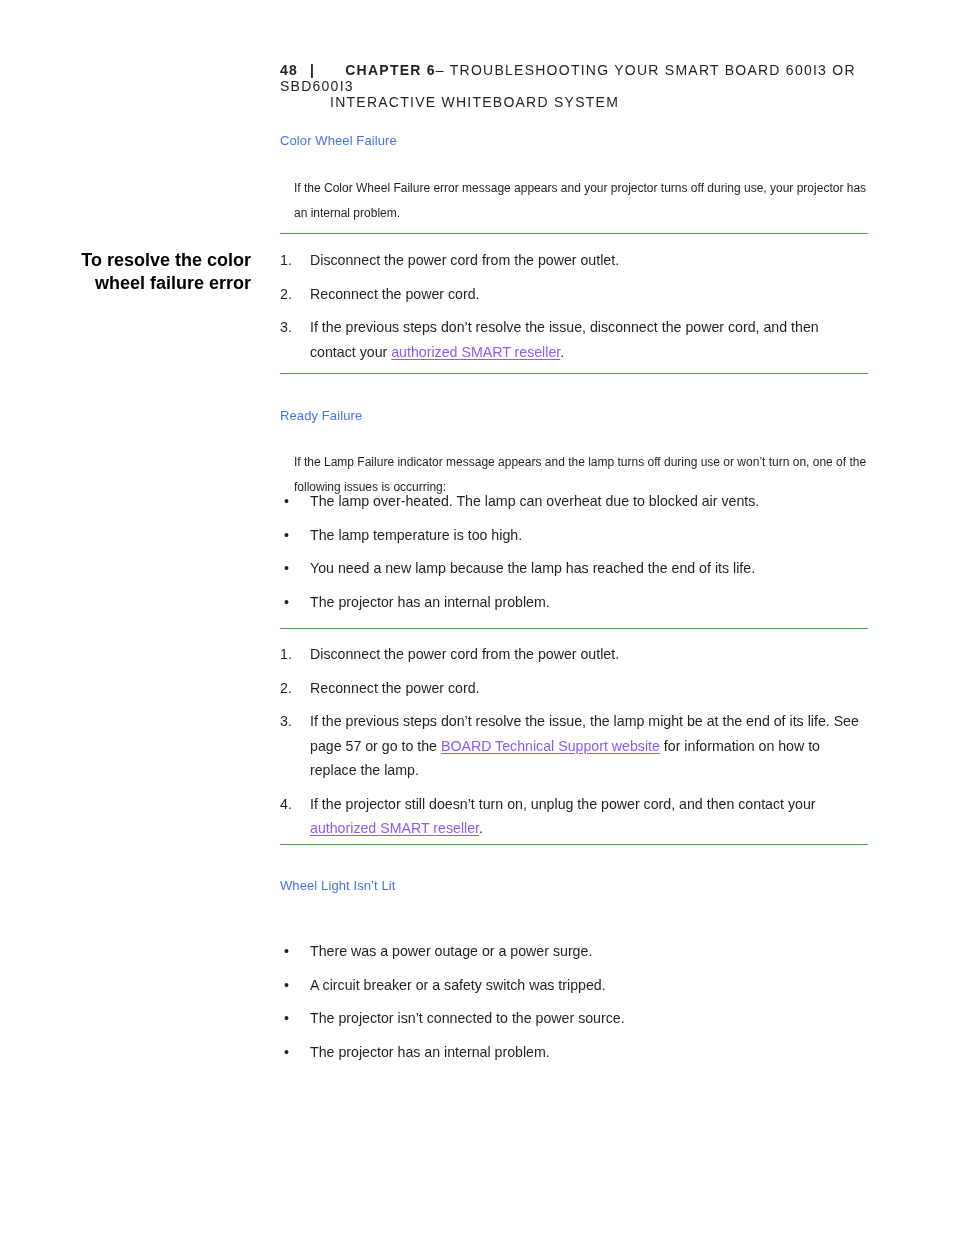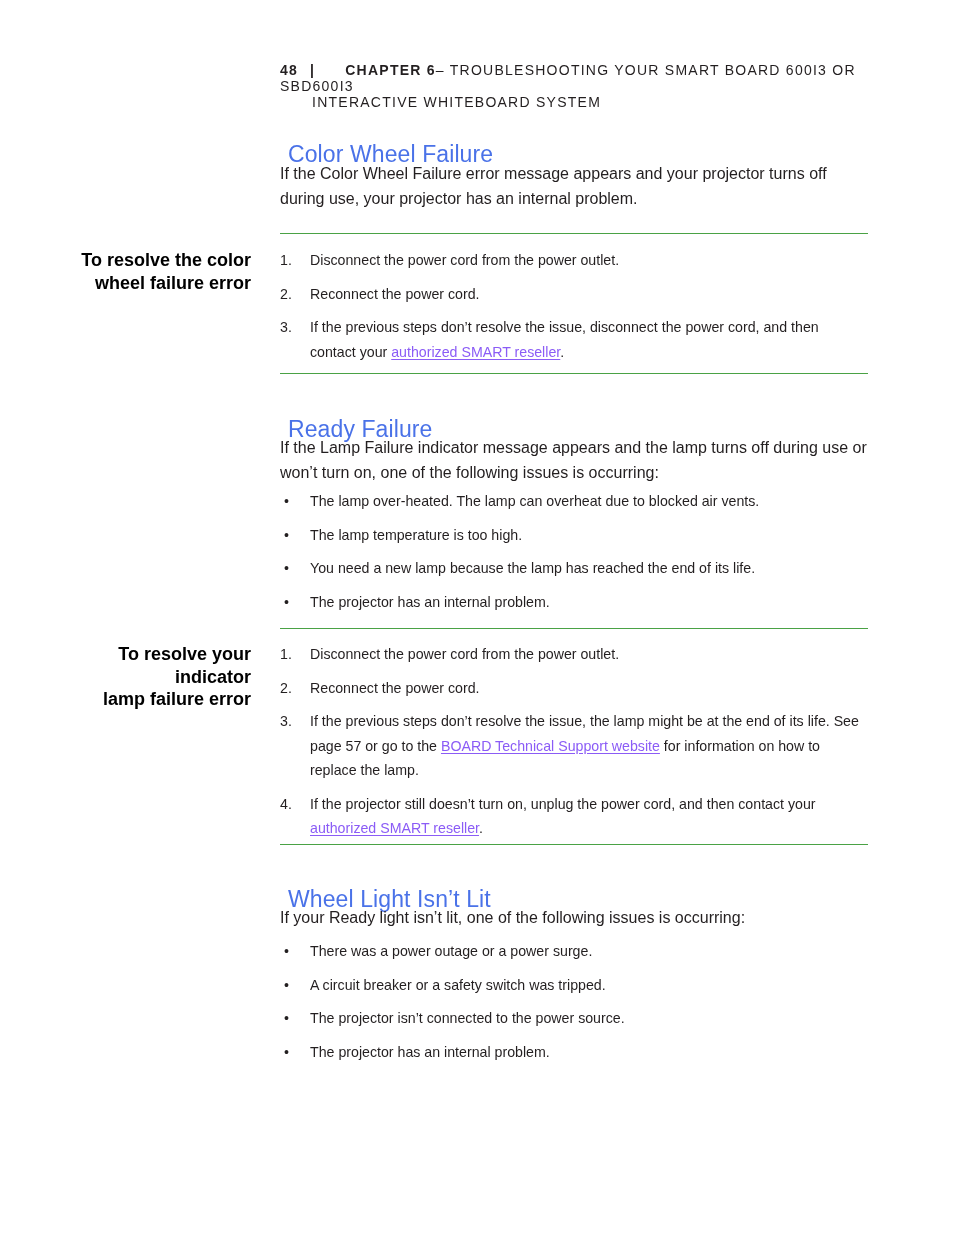--- a/index.html
+++ b/index.html
@@ -42,40 +42,40 @@
   }
   .header .chapter {
     font-weight: bold;
     margin-left: 20px;
   }
   .header .title-rest {
     font-weight: normal;
   }
   .header .line2 {
     display: block;
-    margin-left: 32px;
+    margin-left: 50px;
   }
 
   h2.sec-head {
     position: absolute;
     left: 280px;
-    margin: 8px;
+    margin: 0;
     padding: 0;
-    font-size: 23px;
+    font-size: 13px;
     font-weight: normal;
     color: #4a72e8;
     letter-spacing: 0.1px;
   }
 
   p.sec-body {
     position: absolute;
     left: 280px;
     width: 588px;
-    margin: 0;
-    font-size: 16px;
+    margin: 14px;
+    font-size: 12px;
     line-height: 24.5px;
     color: #231f20;
   }
 
   hr.rule {
     position: absolute;
     left: 280px;
     width: 588px;
     height: 0;
     margin: 0;
@@ -199,24 +199,20 @@
       <span class="body">You need a new lamp because the lamp has reached the end of its life.</span>
     </li>
     <li style="margin-top:8px;">
       <span class="marker">•</span>
       <span class="body">The projector has an internal problem.</span>
     </li>
   </ul>
 
   <hr class="rule" style="top:628px;">
 
-  <div class="side-head" style="top:643px;">
-    <span>To resolve your indicator</span><br>
-    <span>lamp failure error</span>
-  </div>
 
   <ol class="olist" style="top:642px;">
     <li>
       <span class="marker">1.</span>
       <span class="body">Disconnect the power cord from the power outlet.</span>
     </li>
     <li style="margin-top:9px;">
       <span class="marker">2.</span>
       <span class="body">Reconnect the power cord.</span>
     </li>
@@ -227,21 +223,20 @@
     <li style="margin-top:9px;">
       <span class="marker">4.</span>
       <span class="body"><span>If the projector still doesn’t turn on, unplug the power cord, and then contact your </span><a class="doclink" href="#">authorized SMART reseller</a><span>.</span></span>
     </li>
   </ol>
 
   <hr class="rule" style="top:844px;">
 
   <h2 class="sec-head" style="top:878px;">Wheel Light Isn’t Lit</h2>
 
-  <p class="sec-body" style="top:906px;">If your Ready light isn’t lit, one of the following issues is occurring:</p>
 
   <ul class="ulist" style="top:939px;">
     <li style="margin-top:0;">
       <span class="marker">•</span>
       <span class="body">There was a power outage or a power surge.</span>
     </li>
     <li style="margin-top:8px;">
       <span class="marker">•</span>
       <span class="body">A circuit breaker or a safety switch was tripped.</span>
     </li>

